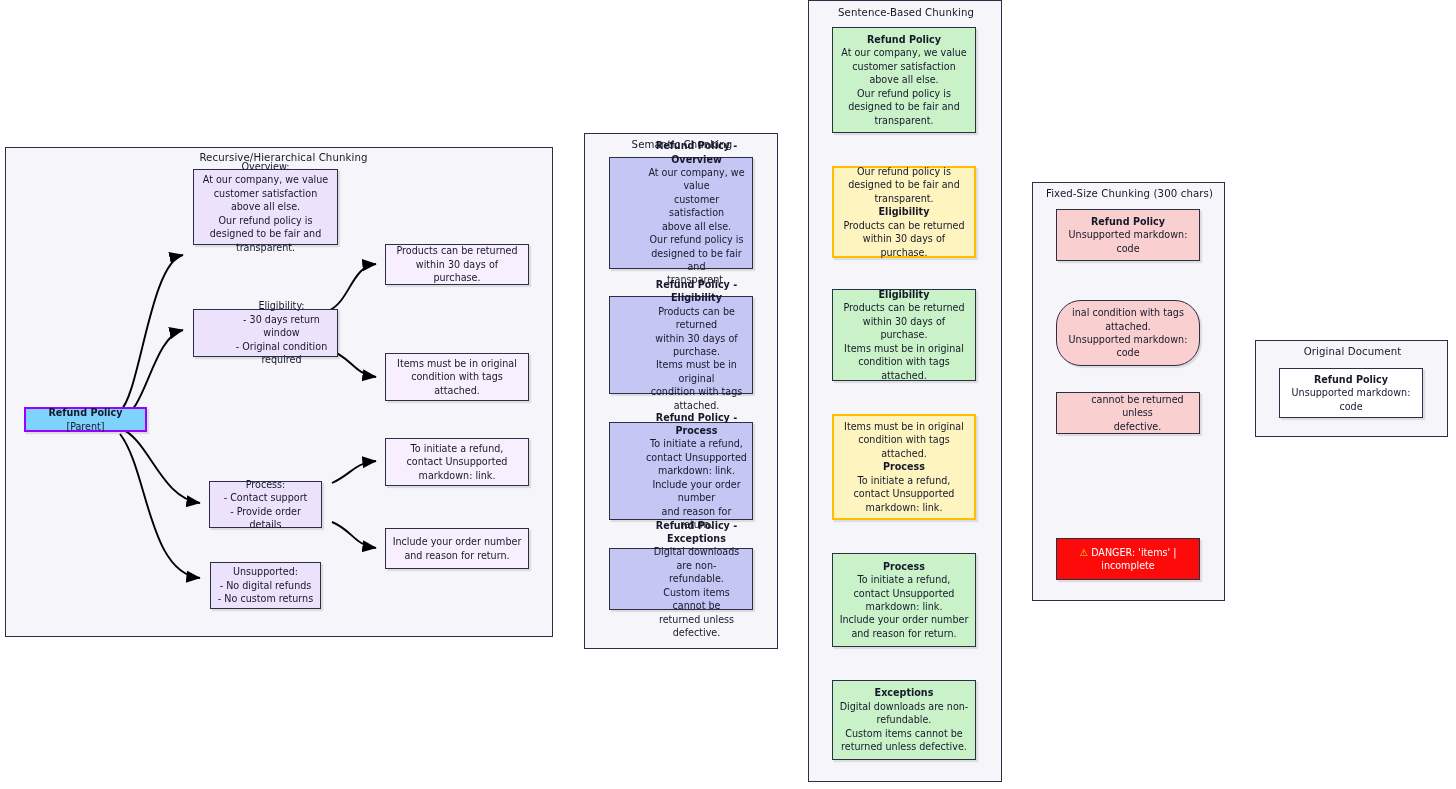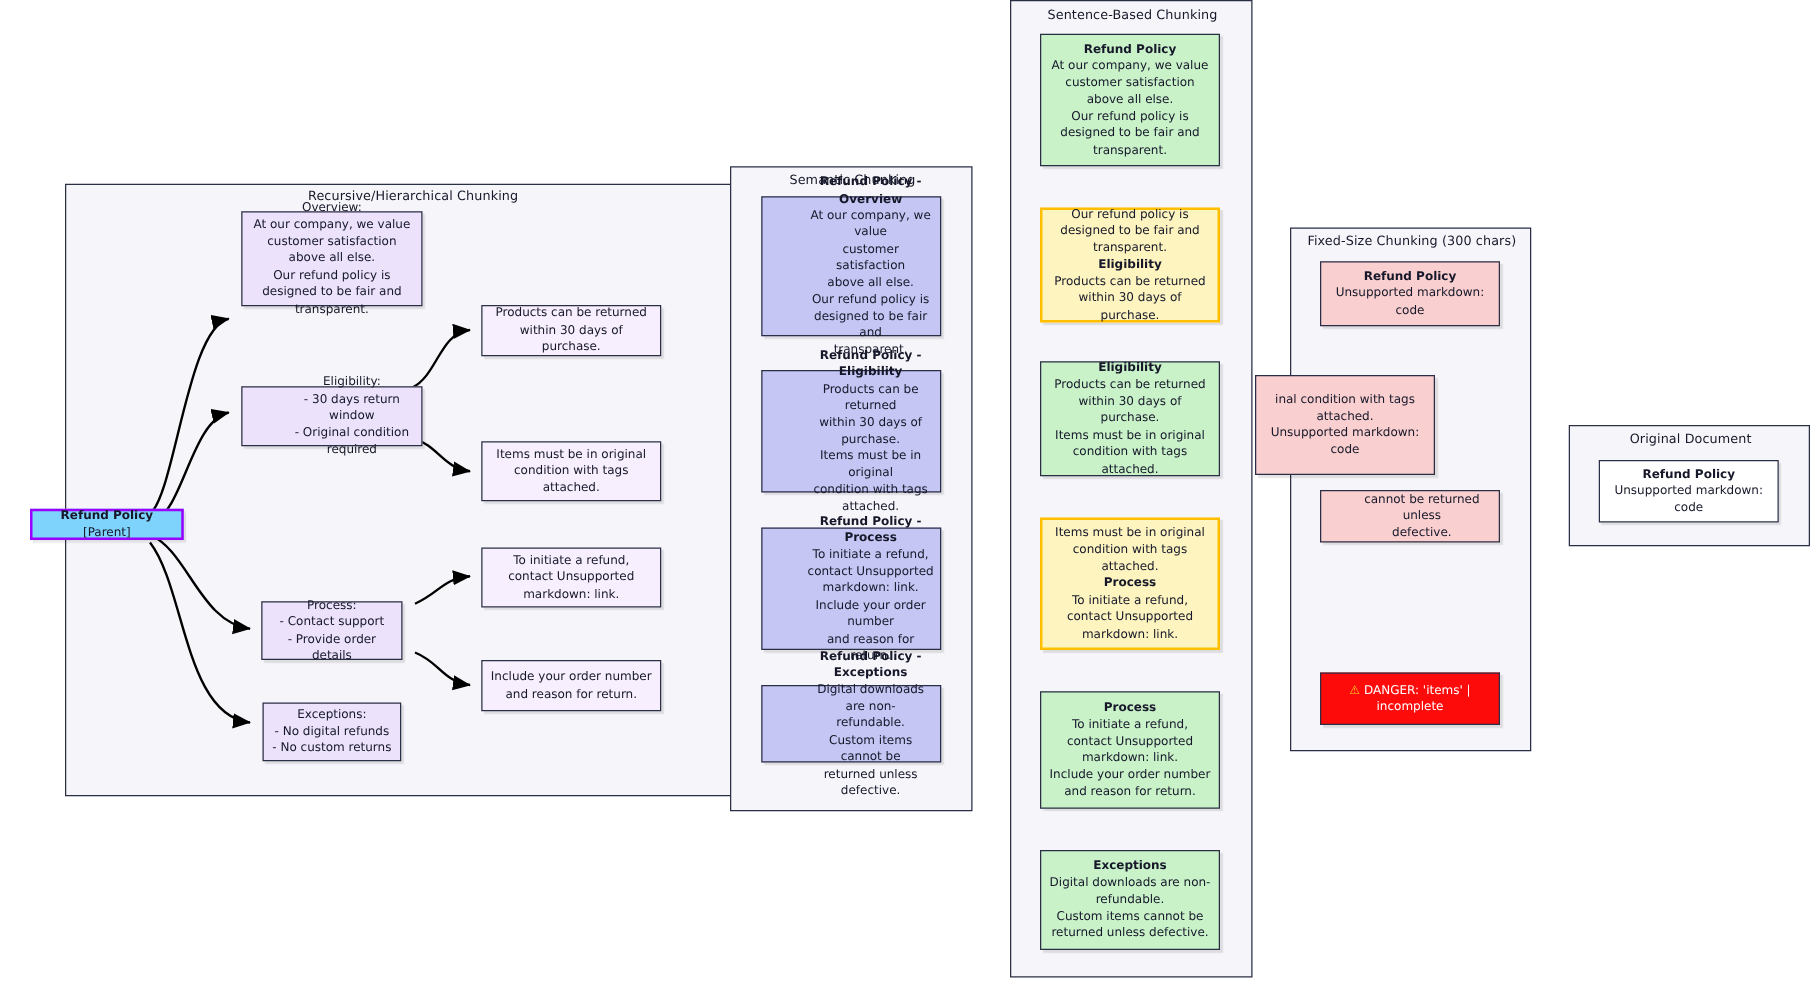--- a/index.html
+++ b/index.html
@@ -61,21 +61,21 @@
   .n-plain{background:#ffffff;border:1.6px solid #2b2f45;}
 
   .warn{color:#ffd21e;}
   svg.edges{position:absolute;left:0;top:0;width:1456px;height:789px;pointer-events:none;}
 </style>
 </head>
 <body>
 
 <div id="canvas">
 
-  <div class="panel" style="left:5px;top:147px;width:548px;height:490px;margin-left:47px;">
+  <div class="panel" style="left:5px;top:147px;width:548px;height:490px;">
     <div class="panel-title" style="top:3px;left:90px;width:375px;">Recursive/Hierarchical Chunking</div>
   </div>
 
   <svg class="edges" viewBox="0 0 1456 789">
     <defs>
       <marker id="ah" markerWidth="9" markerHeight="9" refX="7.2" refY="3.2" orient="auto" markerUnits="strokeWidth">
         <path d="M0,0 L7.6,3.2 L0,6.4 z" fill="#000"></path>
       </marker>
     </defs>
     <g fill="none" stroke="#000" stroke-width="1.9" marker-end="url(#ah)">
@@ -120,21 +120,21 @@
     <span class="ln">- Original condition required</span>
   </div>
 
   <div class="node n-section" style="left:209px;top:481px;width:113px;height:47px;">
     <span class="ln">Process:</span>
     <span class="ln">- Contact support</span>
     <span class="ln">- Provide order details</span>
   </div>
 
   <div class="node n-section" style="left:210px;top:562px;width:111px;height:47px;">
-    <span class="ln">Exceptions:</span>
+    <span class="ln">Unsupported:</span>
     <span class="ln">- No digital refunds</span>
     <span class="ln">- No custom returns</span>
   </div>
 
   <div class="node n-leaf" style="left:385px;top:244px;width:144px;height:41px;">
     <span class="ln">Products can be returned</span>
     <span class="ln">within 30 days of purchase.</span>
   </div>
   <div class="node n-leaf" style="left:385px;top:353px;width:144px;height:48px;">
     <span class="ln">Items must be in original</span>
@@ -253,21 +253,21 @@
   <div class="panel" style="left:1032px;top:182px;width:193px;height:419px;">
     <div class="panel-title" style="top:4px;left:10px;width:173px;">Fixed-Size Chunking (300 chars)</div>
   </div>
 
   <div class="node n-pink" style="left:1056px;top:209px;width:144px;height:52px;">
     <span class="ln b">Refund Policy</span>
     <span class="ln">Unsupported markdown:</span>
     <span class="ln">code</span>
   </div>
 
-  <div class="node n-pink" style="left:1004px;top:300px;width:144px;height:80px;">
+  <div class="node n-pink" style="left:1056px;top:300px;width:144px;height:66px;border-radius:25px;">
     <span class="ln">inal condition with tags</span>
     <span class="ln">attached.</span>
     <span class="ln">Unsupported markdown:</span>
     <span class="ln">code</span>
   </div>
 
   <div class="node n-pink" style="left:1056px;top:392px;width:144px;height:42px;padding-left:24px;">
     <span class="ln">cannot be returned unless</span>
     <span class="ln">defective.</span>
   </div>

